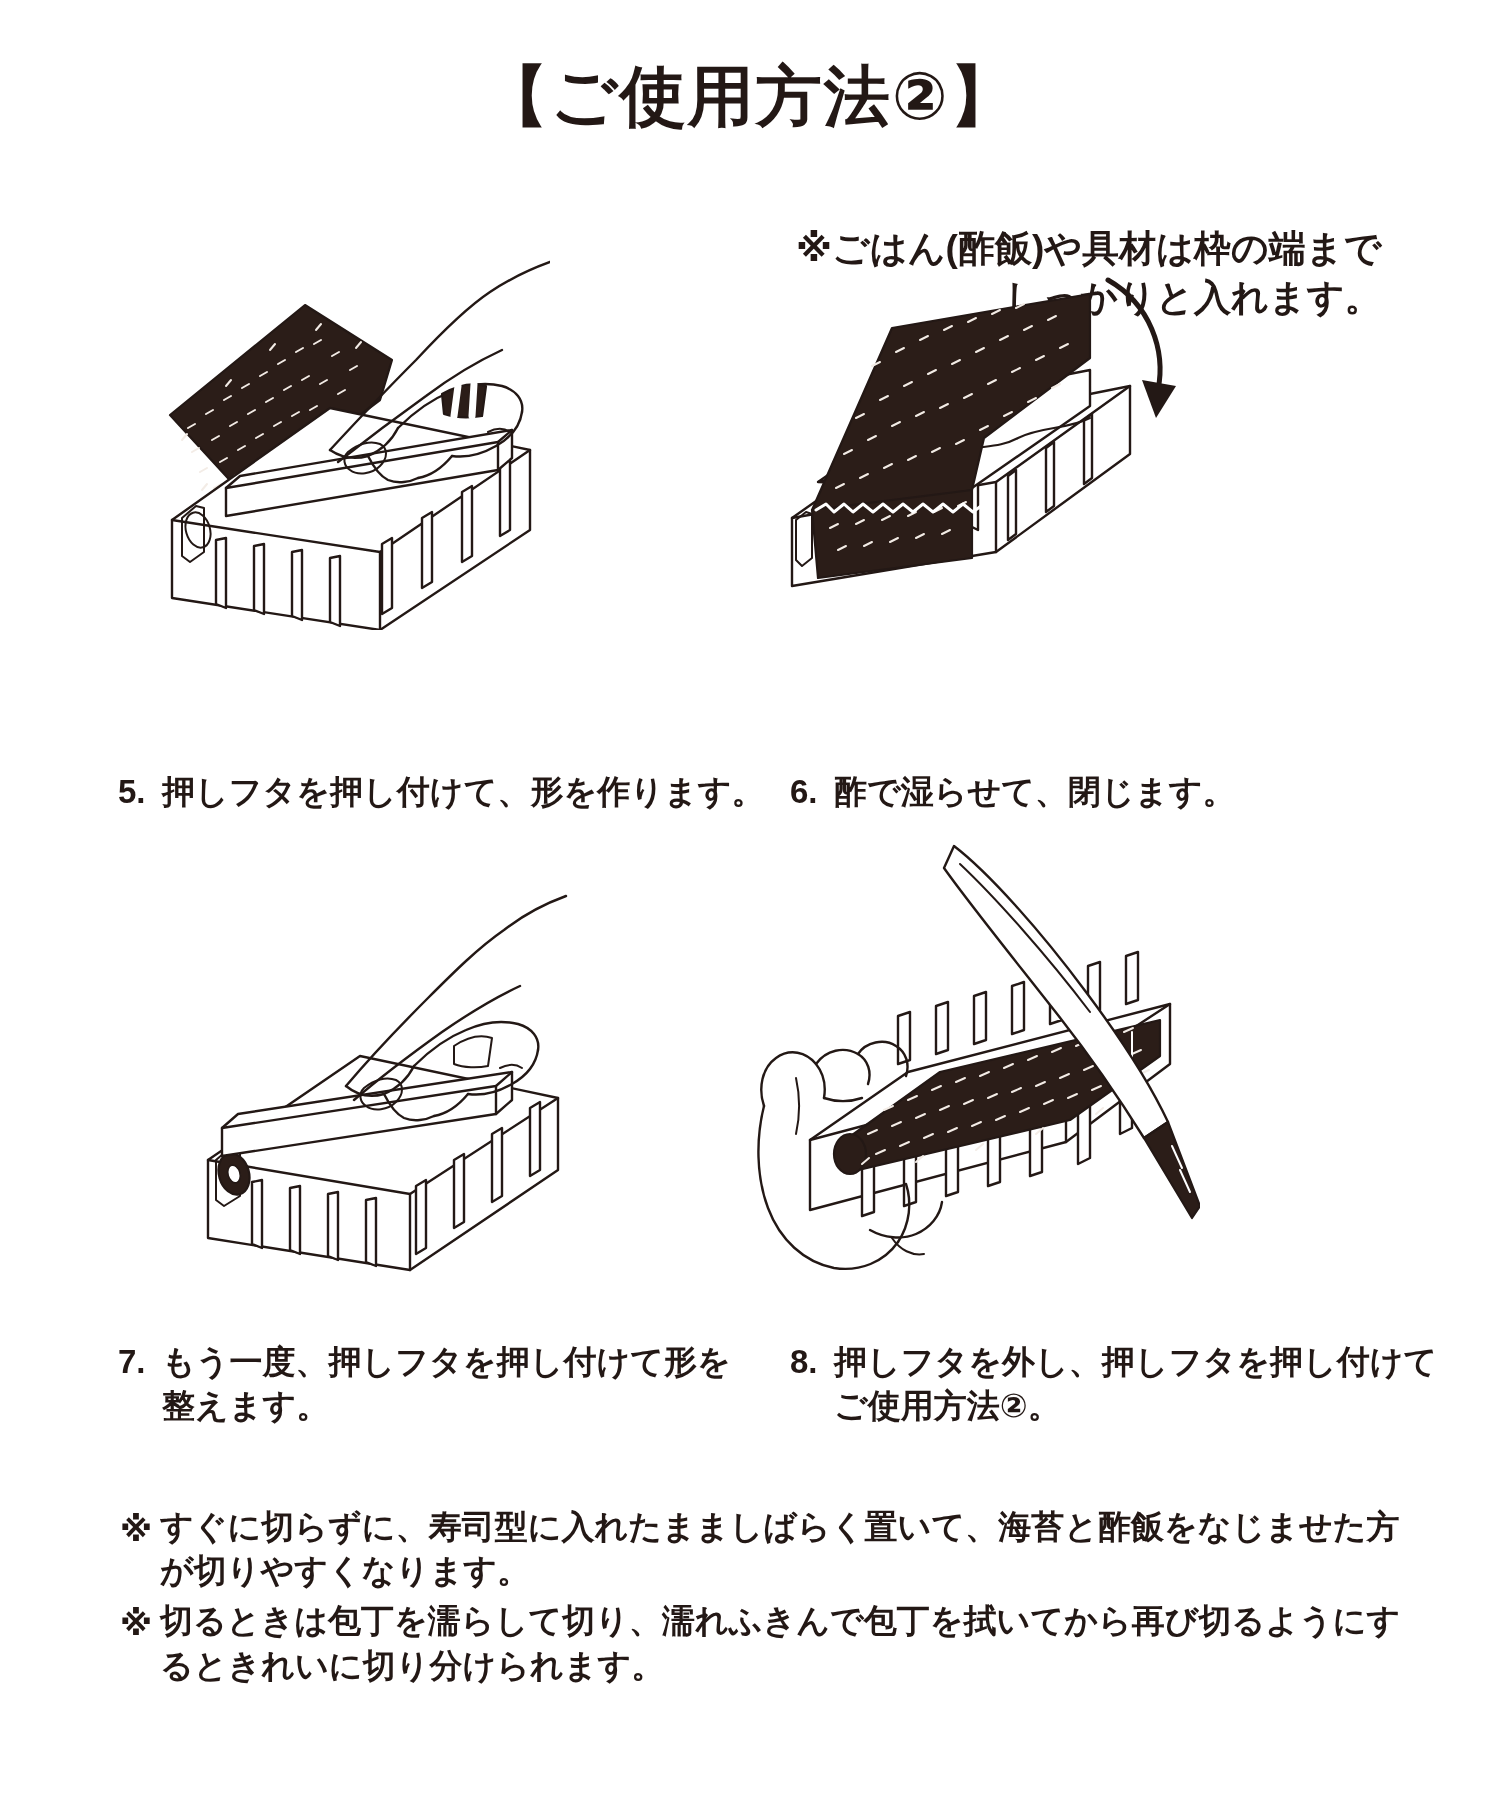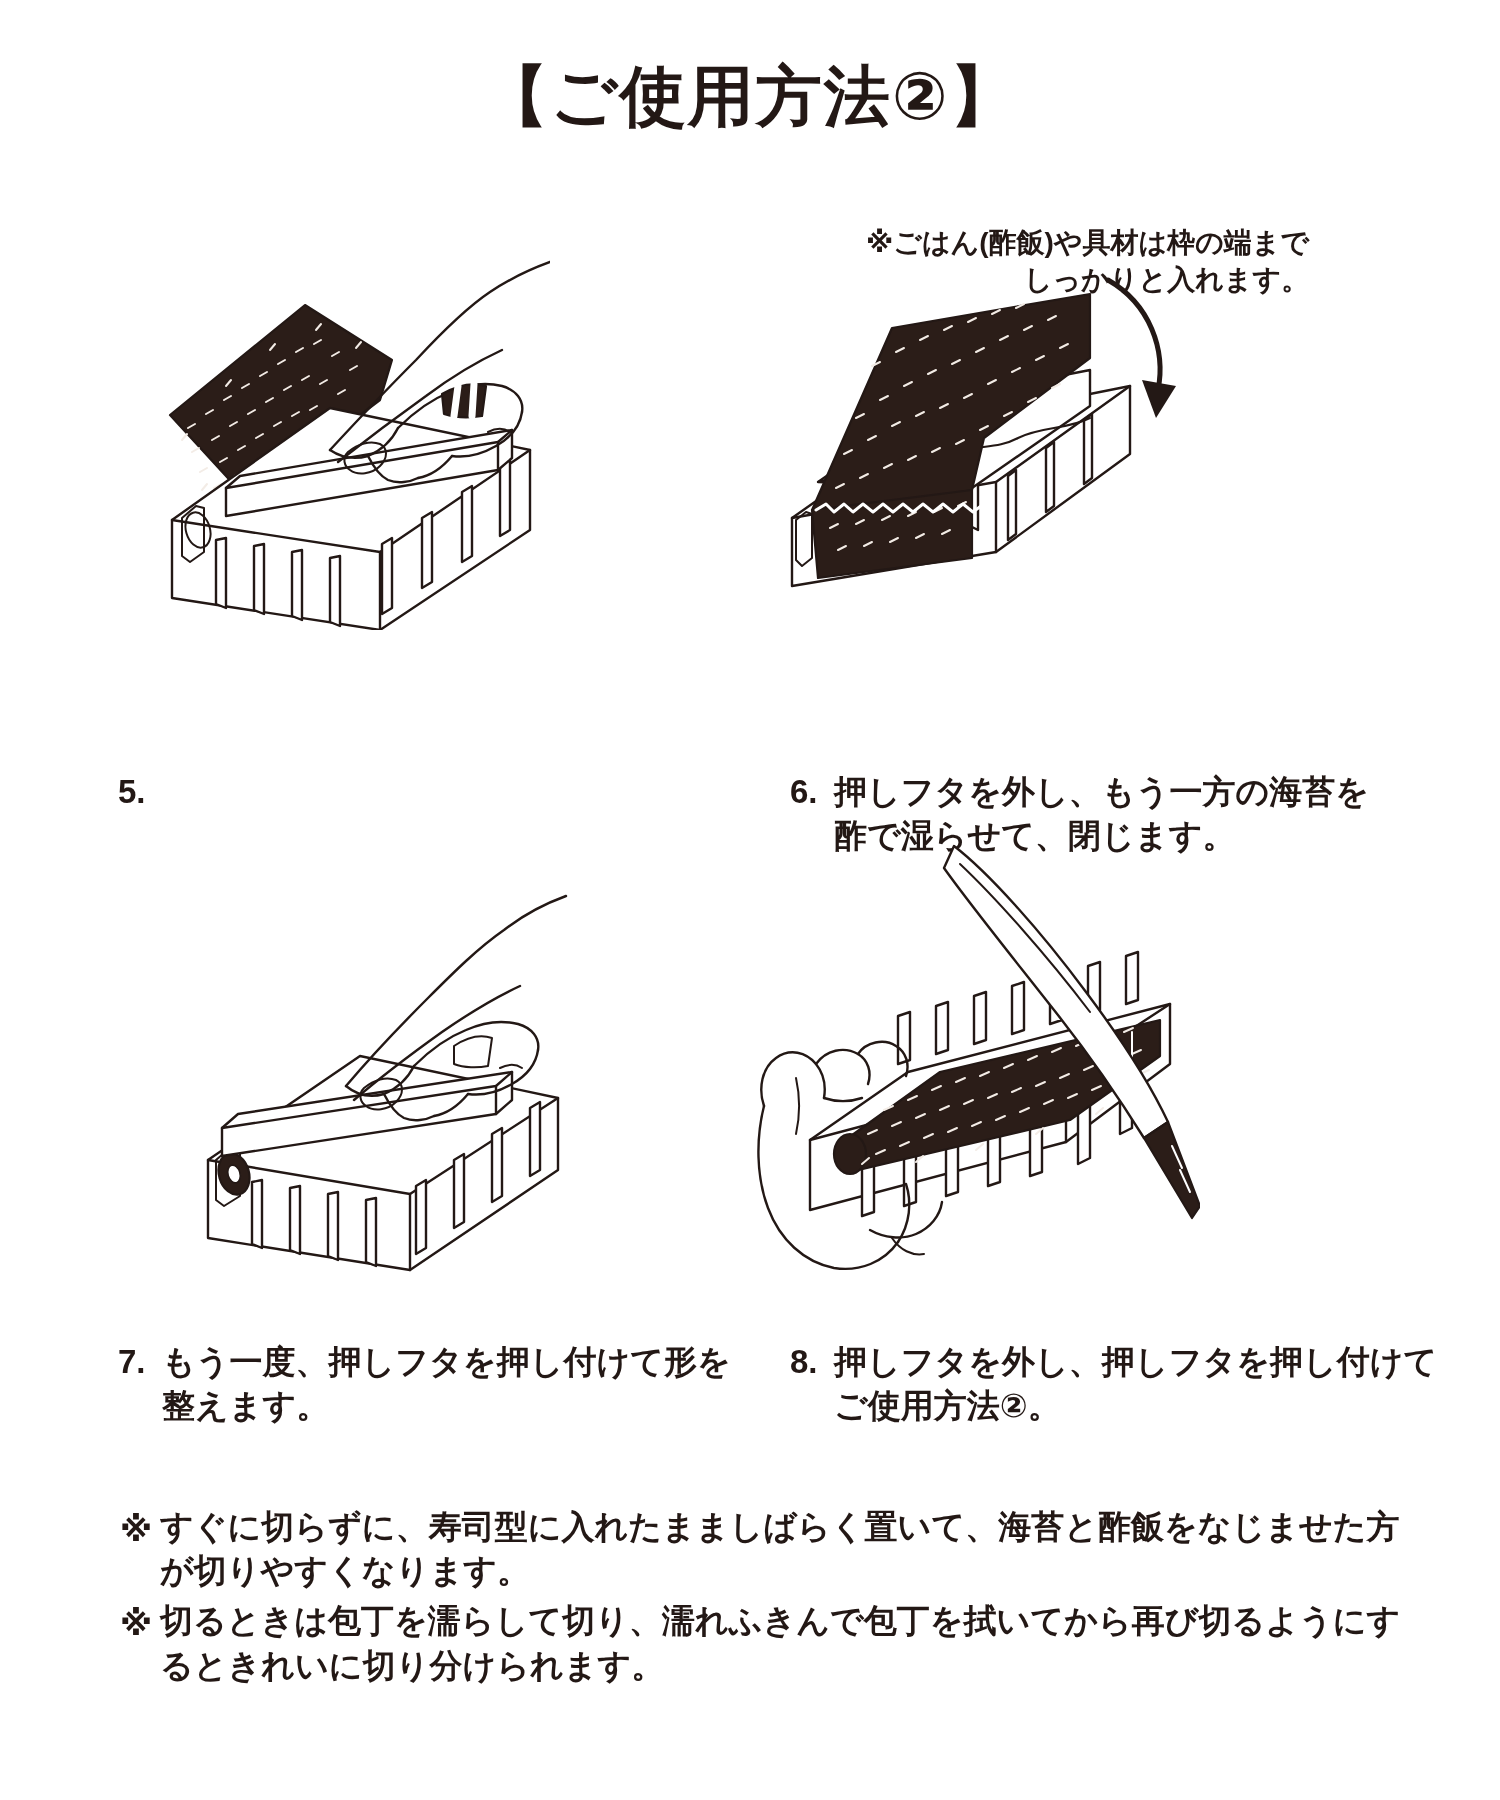--- a/index.html
+++ b/index.html
@@ -33,23 +33,23 @@
     font-size: 66px;
     font-weight: 700;
     letter-spacing: 2px;
     color: #231815;
     white-space: nowrap;
   }
 
   
   .topnote {
     position: absolute;
-    left: 866px;
+    left: 796px;
     top: 224px;
-    font-size: 28px;
+    font-size: 37px;
     font-weight: 700;
     line-height: 1.33;
     color: #231815;
     white-space: nowrap;
   }
   .topnote .ln2 { padding-left: 26px; display: block; text-align: right; }
 
   
   .fig {
     position: absolute;
@@ -284,25 +284,25 @@
             <path d="M182 296 l8 -4"></path>
         </g>
 
         <path class="ink-thin" style="stroke:#ffffff;stroke-width:3" d="M56 272 l10 -6 l8 8 l10 -8 l9 8 l10 -8 l10 8 l10 -8 l10 8 l10 -8 l10 8 l10 -8 l10 8 l10 -8 l10 8 l10 -8 l10 8 l8 -6"></path>
       </g>
     </svg>
   </div>
 
   <div class="caption" style="left:118px; top:770px;">
     <span class="num">5.</span>
+    <span class="body">押しフタを押し付けて、形を作ります。</span>
   </div>
 
   <div class="caption" style="left:790px; top:770px;">
     <span class="num">6.</span>
-    <span class="body">押しフタを外し、もう一方の海苔を</span>
     <span class="body">酢で湿らせて、閉じます。</span>
   </div>
 
   <div class="fig" style="left:160px; top:860px;">
     <svg width="420" height="420" viewBox="0 0 420 420" aria-hidden="true">
 
       <g>
         <path class="white-solid" d="M48 300 L200 196 L398 238 L398 310 L250 410 L48 378 Z"></path>
         <path class="ink" d="M48 300 L250 334 L398 238"></path>
         <path class="ink" d="M250 334 L250 410"></path>

